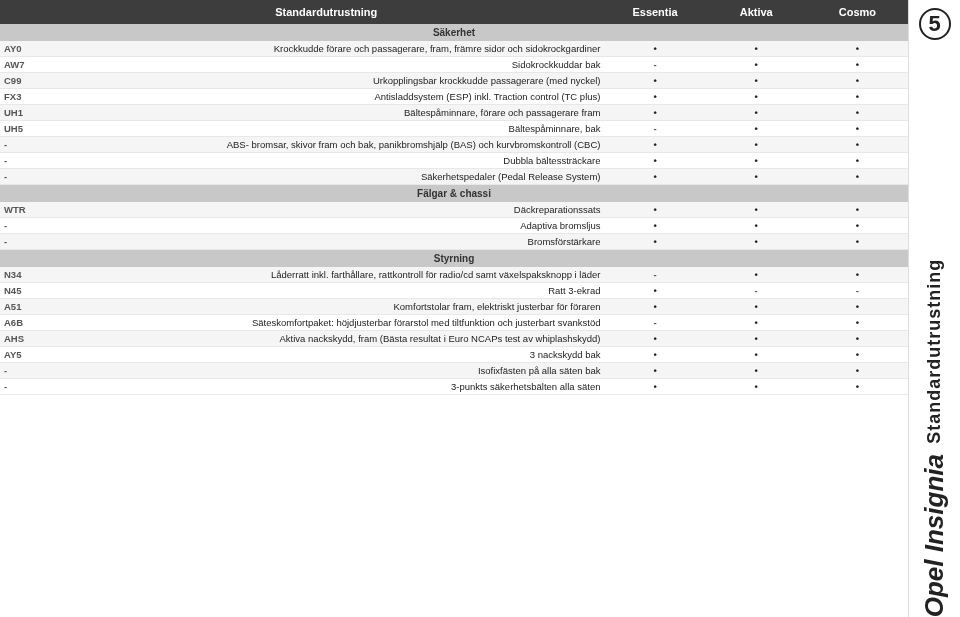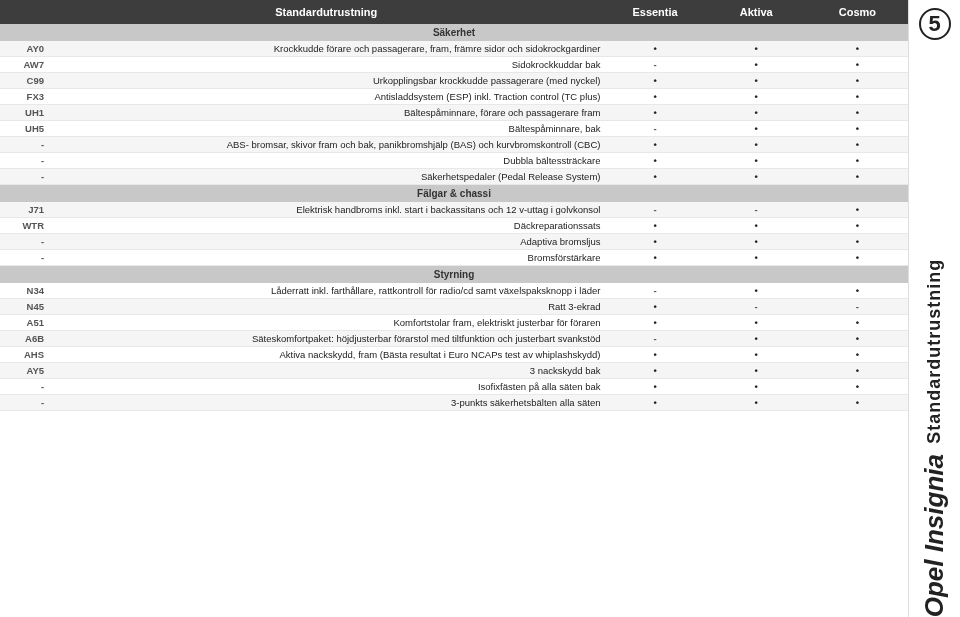--- a/index.html
+++ b/index.html
@@ -103,21 +103,21 @@
       vertical-align: middle;
     }
     tr.data-row:nth-child(even) td {
       background: #f5f5f5;
     }
     tr.data-row:nth-child(odd) td {
       background: #fff;
     }
 
     td.kod-cell {
-      text-align: right;
+      text-align: left;
       font-weight: bold;
       font-size: 9px;
       color: #555;
     }
     td.desc-cell {
       text-align: right;
     }
     td.dot-cell {
       text-align: center;
       font-size: 14px;
@@ -212,27 +212,20 @@
           <td class="kod-cell">-</td>
           <td class="desc-cell">Säkerhetspedaler (Pedal Release System)</td>
           <td class="dot-cell"><span class="dot">•</span></td>
           <td class="dot-cell"><span class="dot">•</span></td>
           <td class="dot-cell"><span class="dot">•</span></td>
         </tr>
         <tr class="section-row">
           <td colspan="5">Fälgar &amp; chassi</td>
         </tr>
         <tr class="data-row">
-          <td class="kod-cell">J71</td>
-          <td class="desc-cell">Elektrisk handbroms inkl. start i backassitans och 12 v-uttag i golvkonsol</td>
-          <td class="dot-cell"><span class="dash">-</span></td>
-          <td class="dot-cell"><span class="dash">-</span></td>
-          <td class="dot-cell"><span class="dot">•</span></td>
-        </tr>
-        <tr class="data-row">
           <td class="kod-cell">WTR</td>
           <td class="desc-cell">Däckreparationssats</td>
           <td class="dot-cell"><span class="dot">•</span></td>
           <td class="dot-cell"><span class="dot">•</span></td>
           <td class="dot-cell"><span class="dot">•</span></td>
         </tr>
         <tr class="data-row">
           <td class="kod-cell">-</td>
           <td class="desc-cell">Adaptiva bromsljus</td>
           <td class="dot-cell"><span class="dot">•</span></td>

